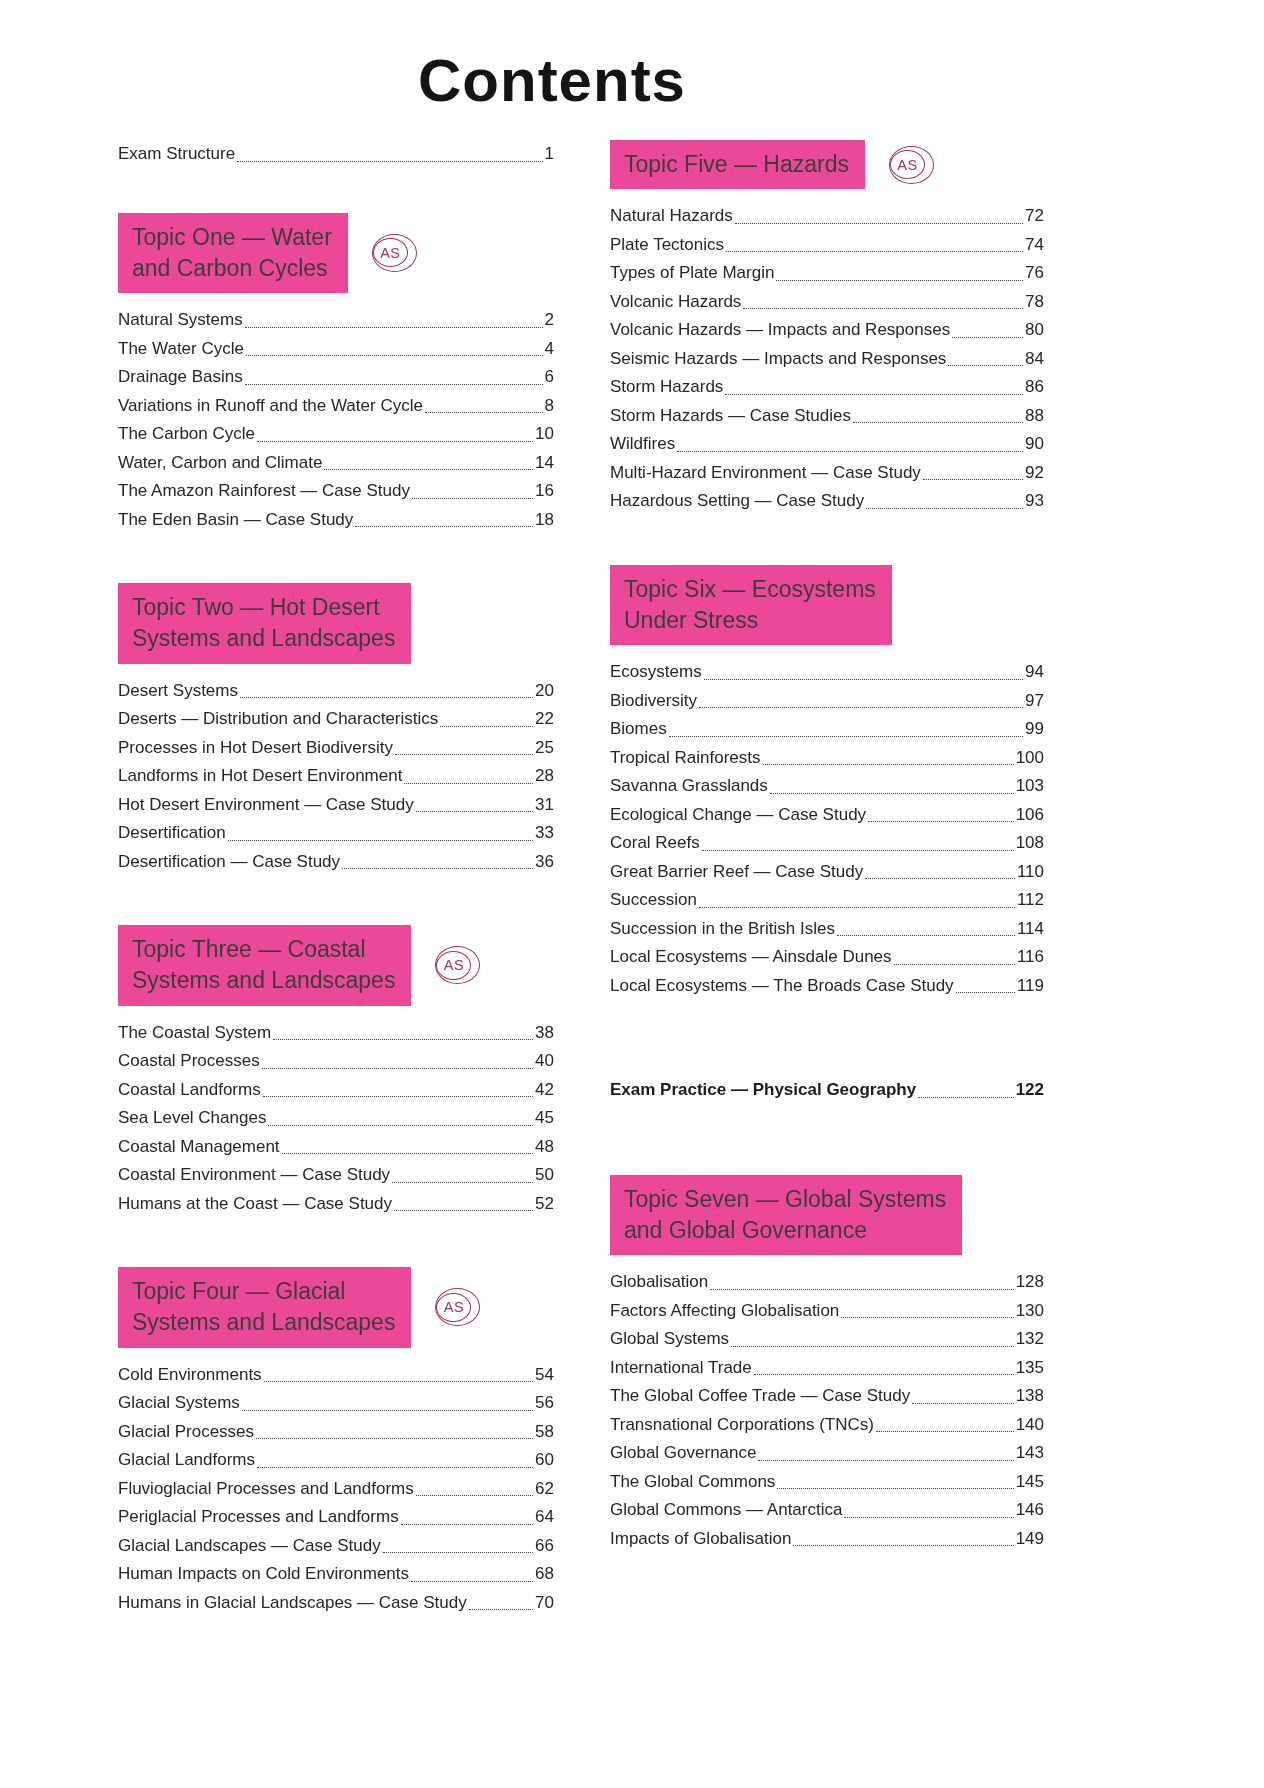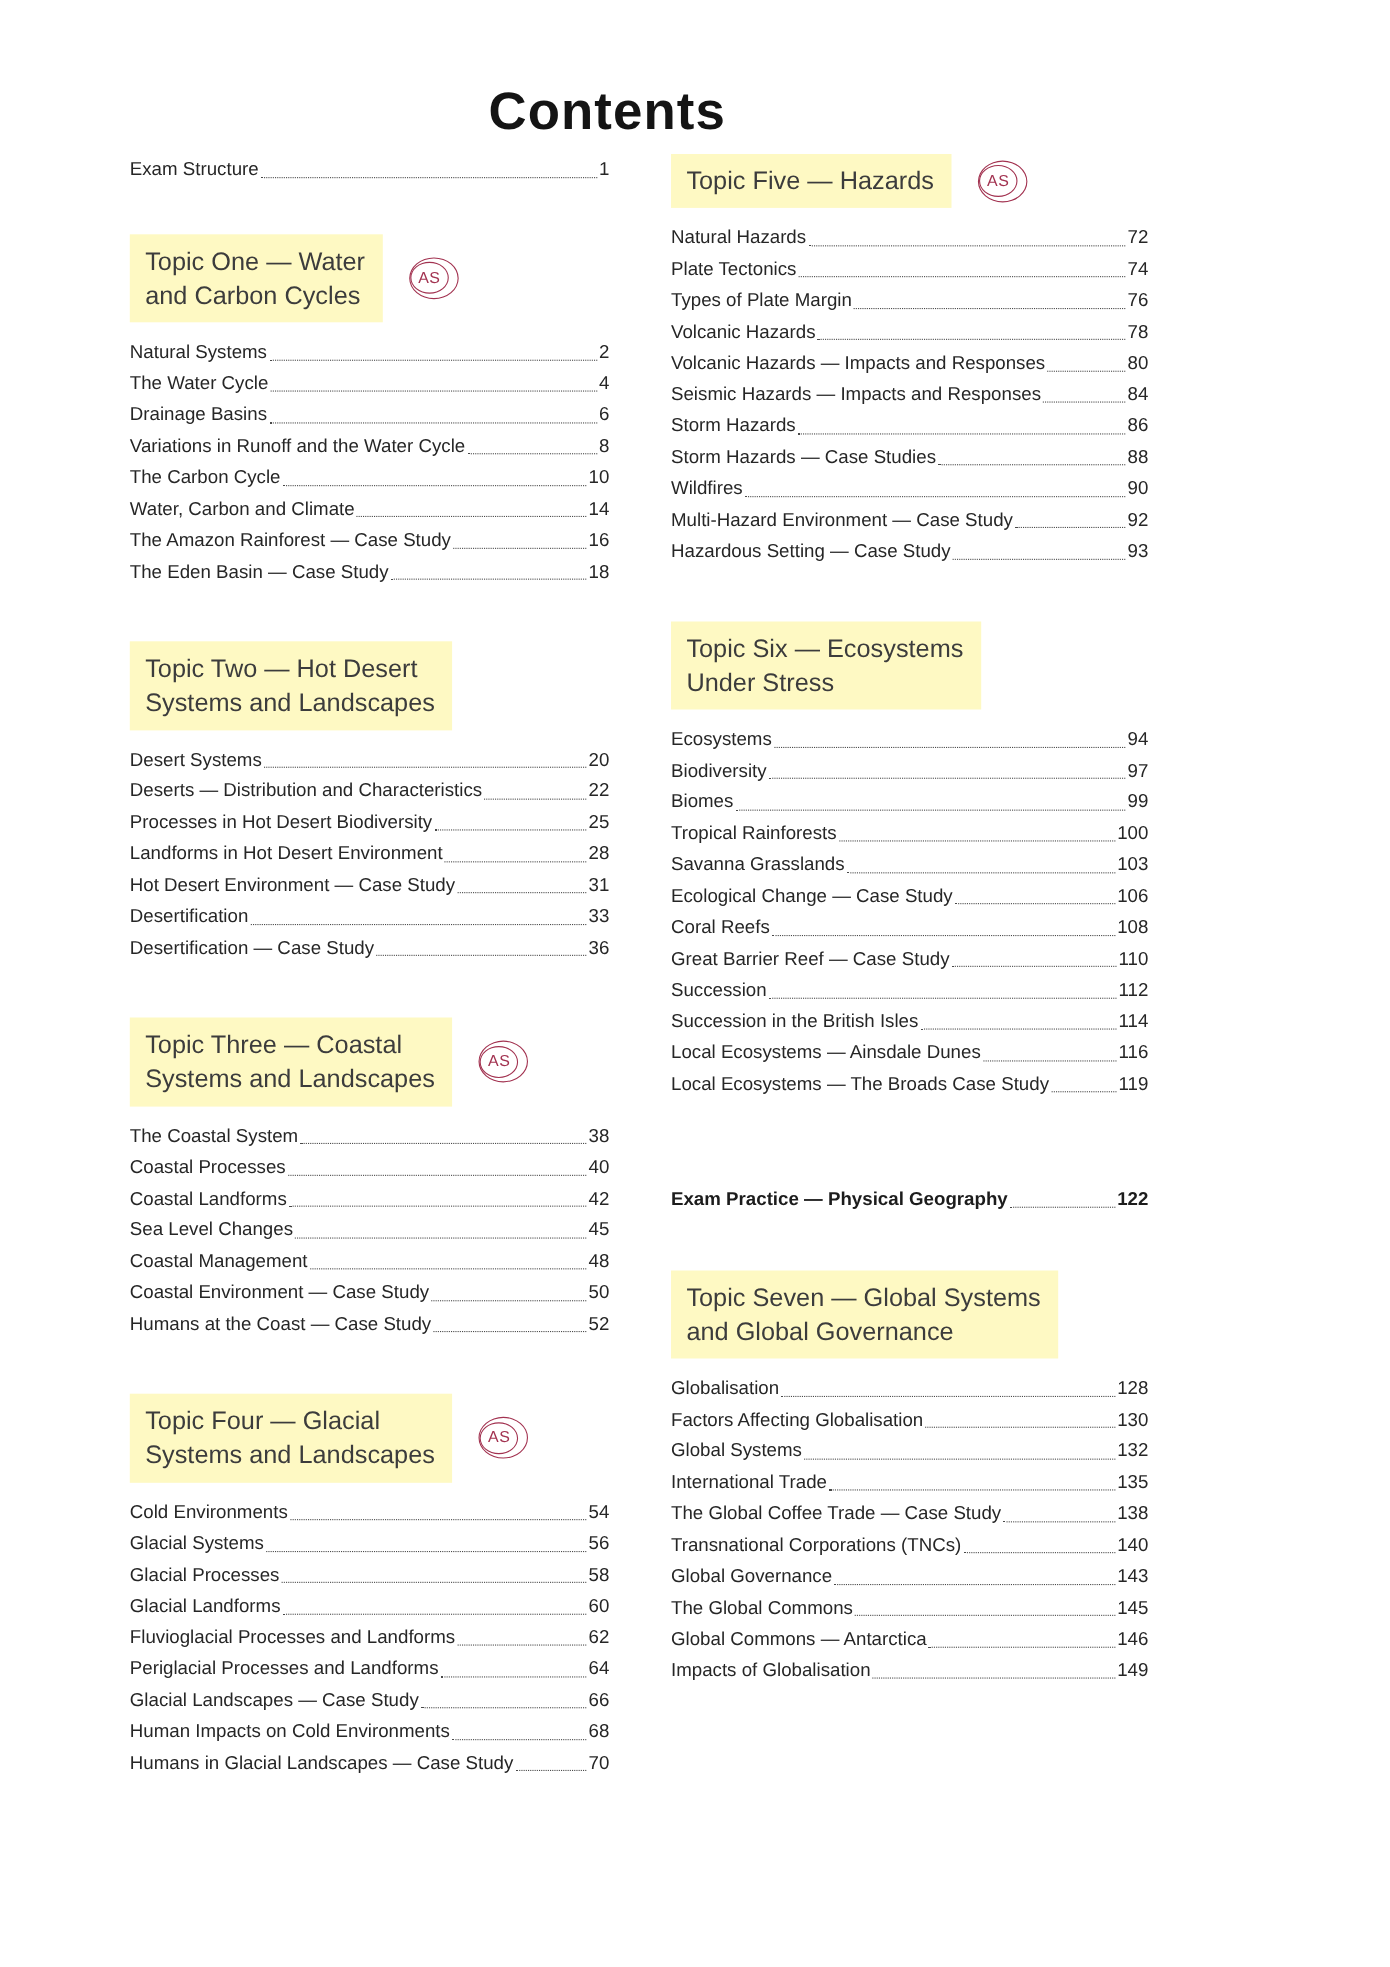--- a/index.html
+++ b/index.html
@@ -2,36 +2,35 @@
 <html><head>
 <meta charset="utf-8">
 <style>
   * { margin:0; padding:0; box-sizing:border-box; }
   html,body { background:#ffffff; }
   body { font-family:"Liberation Sans","DejaVu Sans",sans-serif; color:#262626; }
   .page { position:relative; width:1264px; height:1788px; background:#ffffff; overflow:hidden; }
 
   .title {
     position:absolute; top:46px; left:0; width:1104px;
-    text-align:center; font-size:48px; font-weight:bold; color:#141414;
+    text-align:center; font-size:60px; font-weight:bold; color:#141414;
     letter-spacing:1px;
-    margin-top:28px;
   }
 
   .col { position:absolute; top:140px; }
   .col-left  { left:90px;  width:436px;margin-left:28px; }
   .col-right { left:610px; width:434px; }
 
   .section { margin-bottom:49px; }
   .section.kind-front { margin-bottom:44px; }
-  .section.kind-exam  { margin-top:76px; margin-bottom:50px; }
+  .section.kind-exam  { margin-top:76px; margin-bottom:70px; }
 
   .topic-row { display:flex; align-items:center; gap:24px; margin-bottom:13px; }
   .topic-box {
-    background:#fef9c3; color:#3c3c3c;
+    background:#ec4899; color:#3c3c3c;
     padding:9px 16px 9px 14px;
     font-size:23px; line-height:1.36;
   }
   .as-badge {
     flex:none; width:45px; height:38px;
     border:1.6px solid #a23250; border-radius:50%;
     display:flex; align-items:center; 
   }
   .as-badge-inner {
     width:35px; height:29px;

